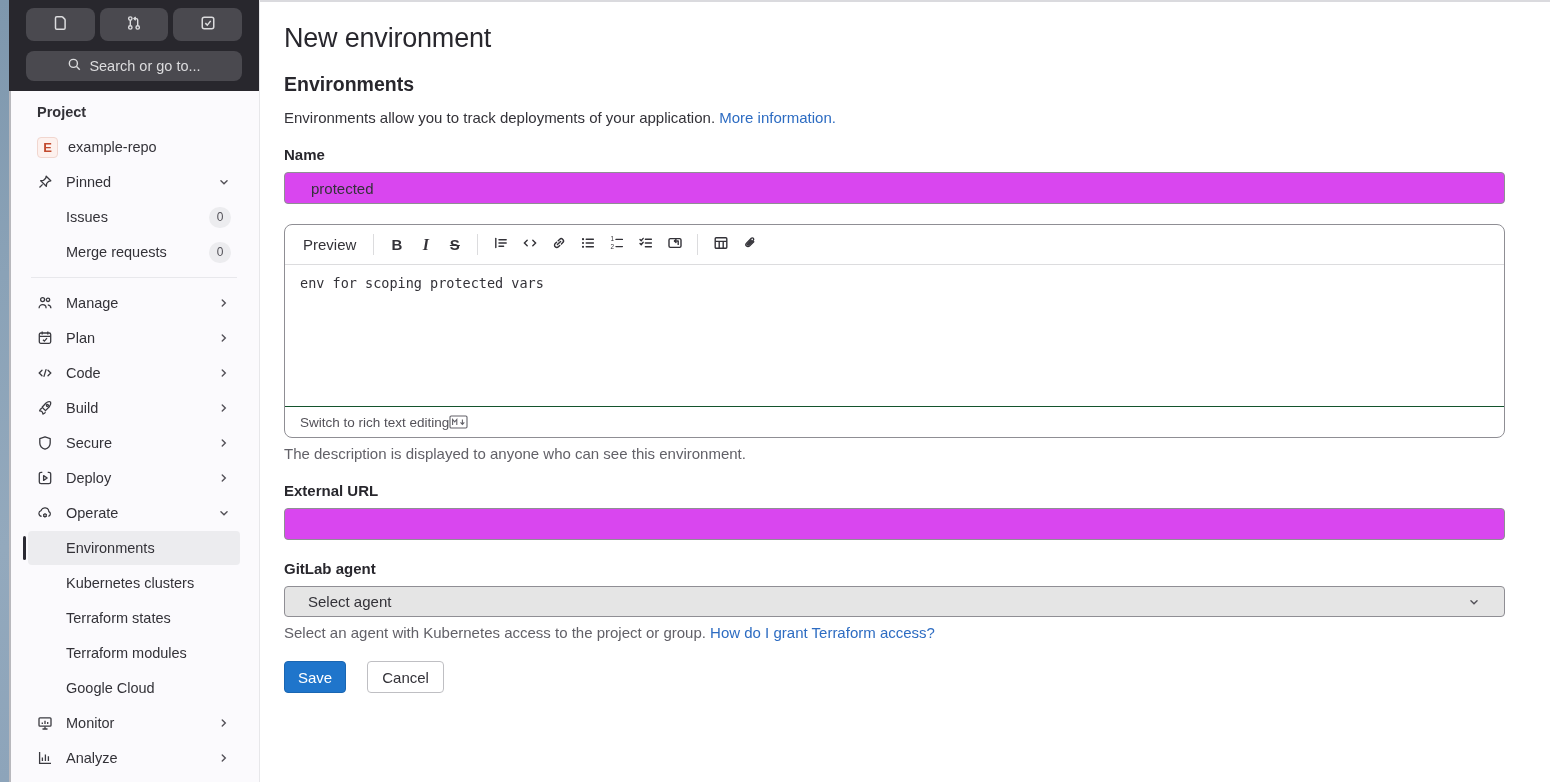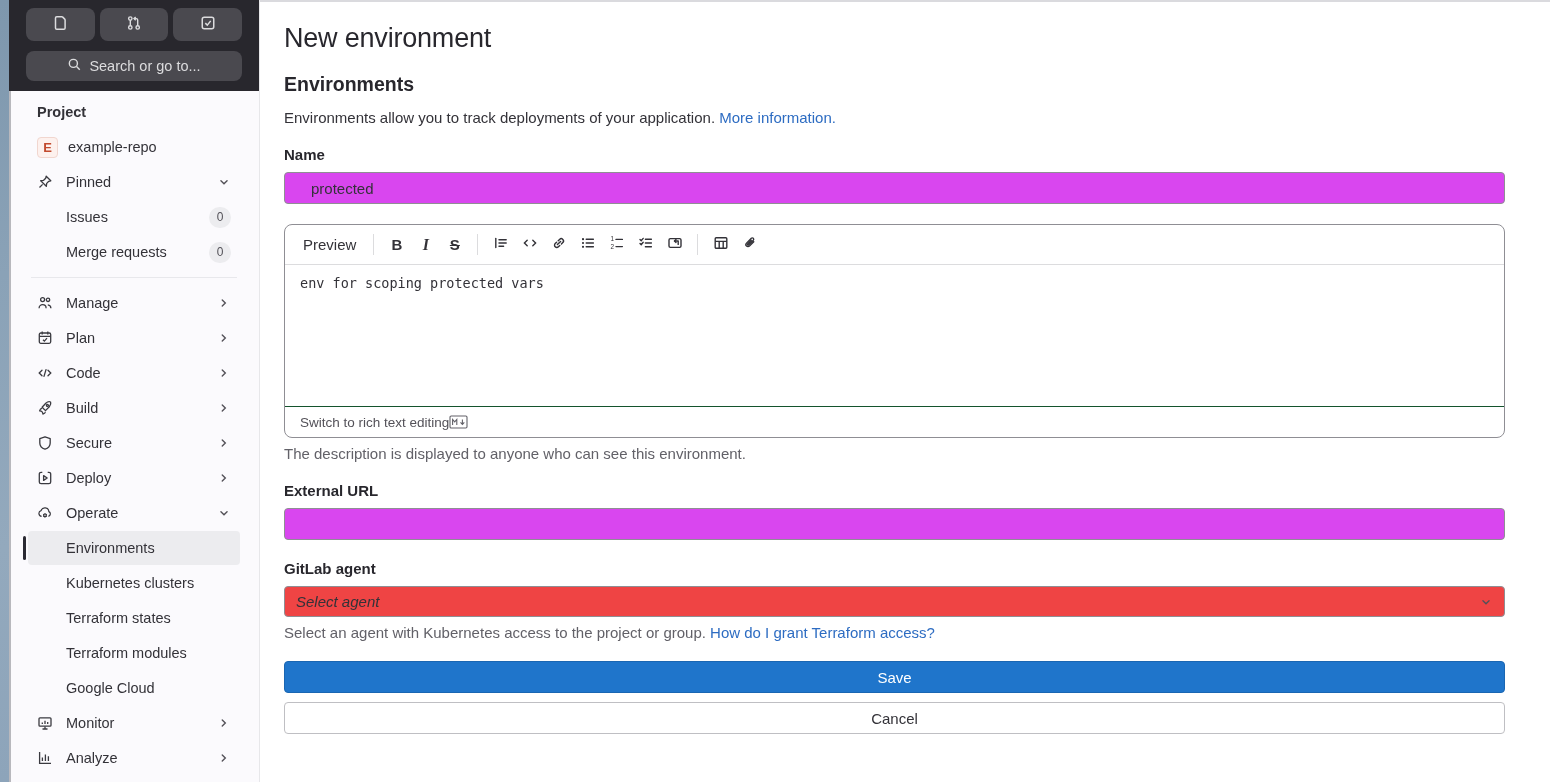--- a/index.html
+++ b/index.html
@@ -45,23 +45,23 @@
   .glyph-b { font-weight:800; }
   .glyph-i { font-style:italic; font-family:"Liberation Serif",serif; font-weight:700; font-size:16px; }
   .glyph-s { text-decoration:line-through; font-weight:600; }
   .tb-sep { width:1px; height:21px; background:#dcdcde; margin:0 8px; flex:none; }
   .ed-area { display:block; width:100%; height:141px; padding:10px 15px; border:none; outline:none; resize:none; font-family:"DejaVu Sans Mono",monospace; font-size:13.5px; color:#333238; background:#fff; }
   .ed-footer { display:flex; align-items:center; justify-content:flex-start; height:31px; border-top:1px solid #14532d; padding:0 15px; }
   .switch-link { font-size:13.5px; color:#535158; background:none; border:none; padding:0; cursor:pointer; font-family:inherit; }
   .md-icon { color:#626168; display:flex; }
   .help { font-size:15px; color:#626168; margin-top:7px; }
 
-  .select { width:100%; height:31px; border:1px solid #8f8e94; border-radius:4px; display:flex; align-items:center; justify-content:space-between; padding:0 11px; font-size:15px; color:#333238; background:#ef4444; cursor:pointer;font-style:italic; }
-
-  .btn-row { display:flex; gap:9px; margin-top:20px;flex-direction:column; }
+  .select { width:100%; height:31px; border:1px solid #8f8e94; border-radius:4px; display:flex; align-items:center; justify-content:space-between; padding:0 23px; font-size:15px; color:#333238; background:#e5e5e5; cursor:pointer; }
+
+  .btn-row { display:flex; gap:21px; margin-top:20px; }
   .btn-primary { background:#1f75cb; color:#fff; border:1px solid #1a66b2; border-radius:4px; height:32px; padding:0 13px; font-size:15px; cursor:pointer; font-family:inherit; }
   .btn-default { background:#fff; color:#333238; border:1px solid #bfbfc3; border-radius:4px; height:32px; padding:0 14px; font-size:15px; cursor:pointer; font-family:inherit; }
 </style>
 </head>
 <body>
 
 <div class="page">
   <div class="edge-strip"></div>
 
   <aside class="sidebar">

